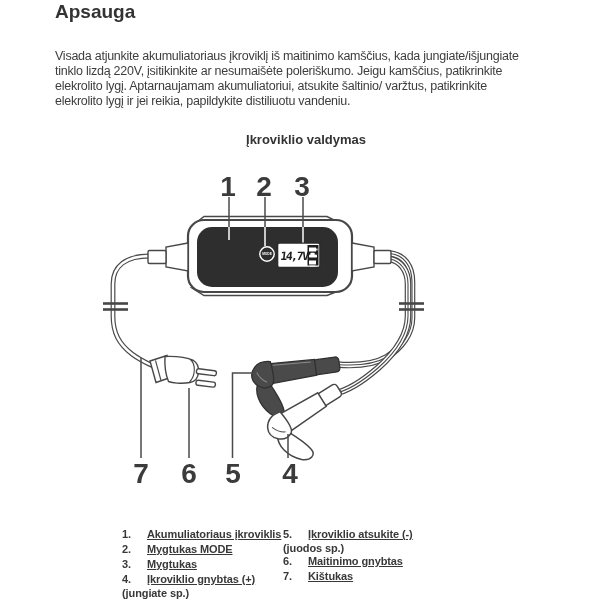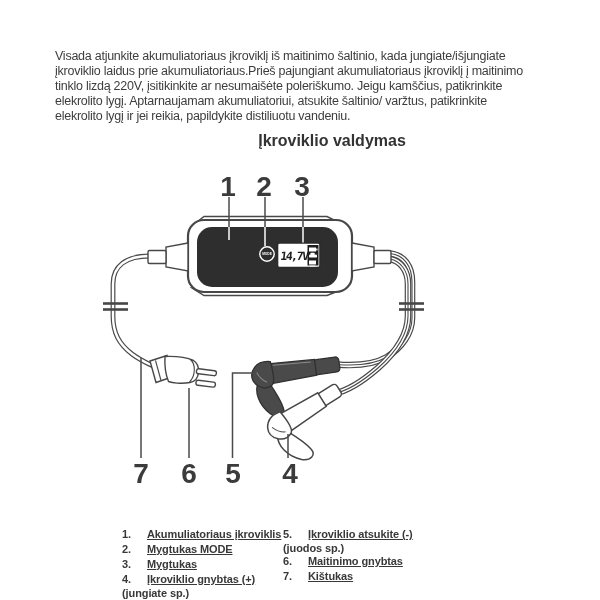--- a/index.html
+++ b/index.html
@@ -4,22 +4,22 @@
 <style>
   html,body{margin:0;padding:0;background:#fff;}
   #page{
     position:relative;width:600px;height:600px;background:#ffffff;overflow:hidden;
     font-family:"Liberation Sans", sans-serif;color:#383838;
   }
   .abs{position:absolute;}
   #title{left:55px;top:1px;font-size:19px;font-weight:bold;color:#333;letter-spacing:0;}
   #intro{left:55px;top:49px;font-size:12.5px;line-height:15px;letter-spacing:-0.25px;color:#3d3d3d;}
   #intro div{white-space:nowrap;}
-  #diagram-heading{left:332px;top:132px;transform:translateX(-50%);
-    font-size:16px;font-weight:bold;color:#333;white-space:nowrap;}
+  #diagram-heading{left:306px;top:132px;transform:translateX(-50%);
+    font-size:13px;font-weight:bold;color:#333;white-space:nowrap;}
   svg{position:absolute;left:0;top:0;}
   svg text{font-family:"Liberation Sans", sans-serif;}
   .callout{font-size:28px;font-weight:bold;fill:#3b3b3b;text-anchor:middle;}
   .ln{stroke:#4a4a4a;stroke-width:1.5;fill:none;}
   .lnw{stroke:#fdfdfd;stroke-width:1.5;fill:none;}
   .body-stroke{stroke:#474747;stroke-width:2.2;fill:#ffffff;}
   .thin{stroke:#474747;stroke-width:1.4;fill:#ffffff;}
   .cable-out{stroke:#4a4a4a;stroke-width:4.8;fill:none;stroke-linecap:round;}
   .cable-in{stroke:#ffffff;stroke-width:2.4;fill:none;stroke-linecap:round;}
   .rib-out{stroke:#4a4a4a;stroke-width:6.6;fill:none;stroke-linecap:round;}
@@ -39,24 +39,24 @@
   #legend-col-right{left:283px;width:190px;}
   .li{display:flex;line-height:15px;}
   .li .num{width:17px;flex:none;}
   .li .txt{padding-left:8px;text-decoration:underline;}
 </style>
 </head>
 <body>
 
 <div id="page">
 
+  <div class="abs" id="title">Apsauga</div>
 
   <div class="abs" id="intro">
-    <div>Visada atjunkite akumuliatoriaus įkroviklį iš maitinimo šaltinio, kada jungiate/išjungiate</div>
-    <div>įkroviklio laidus prie akumuliatoriaus.Prieš pajungiant akumuliatoriaus įkroviklį į maitinimo</div>
+    <div>Visada atjunkite akumuliatoriaus įkroviklį iš maitinimo kamščius, kada jungiate/išjungiate</div>
     <div>tinklo lizdą 220V, įsitikinkite ar nesumaišėte poleriškumo. Jeigu kamščius, patikrinkite</div>
     <div>elekrolito lygį. Aptarnaujamam akumuliatoriui, atsukite šaltinio/ varžtus, patikrinkite</div>
     <div>elekrolito lygį ir jei reikia, papildykite distiliuotu vandeniu.</div>
   </div>
 
   <div class="abs" id="diagram-heading">Įkroviklio valdymas</div>
 
   <svg width="600" height="600" viewBox="0 0 600 600">
 
     <g>

